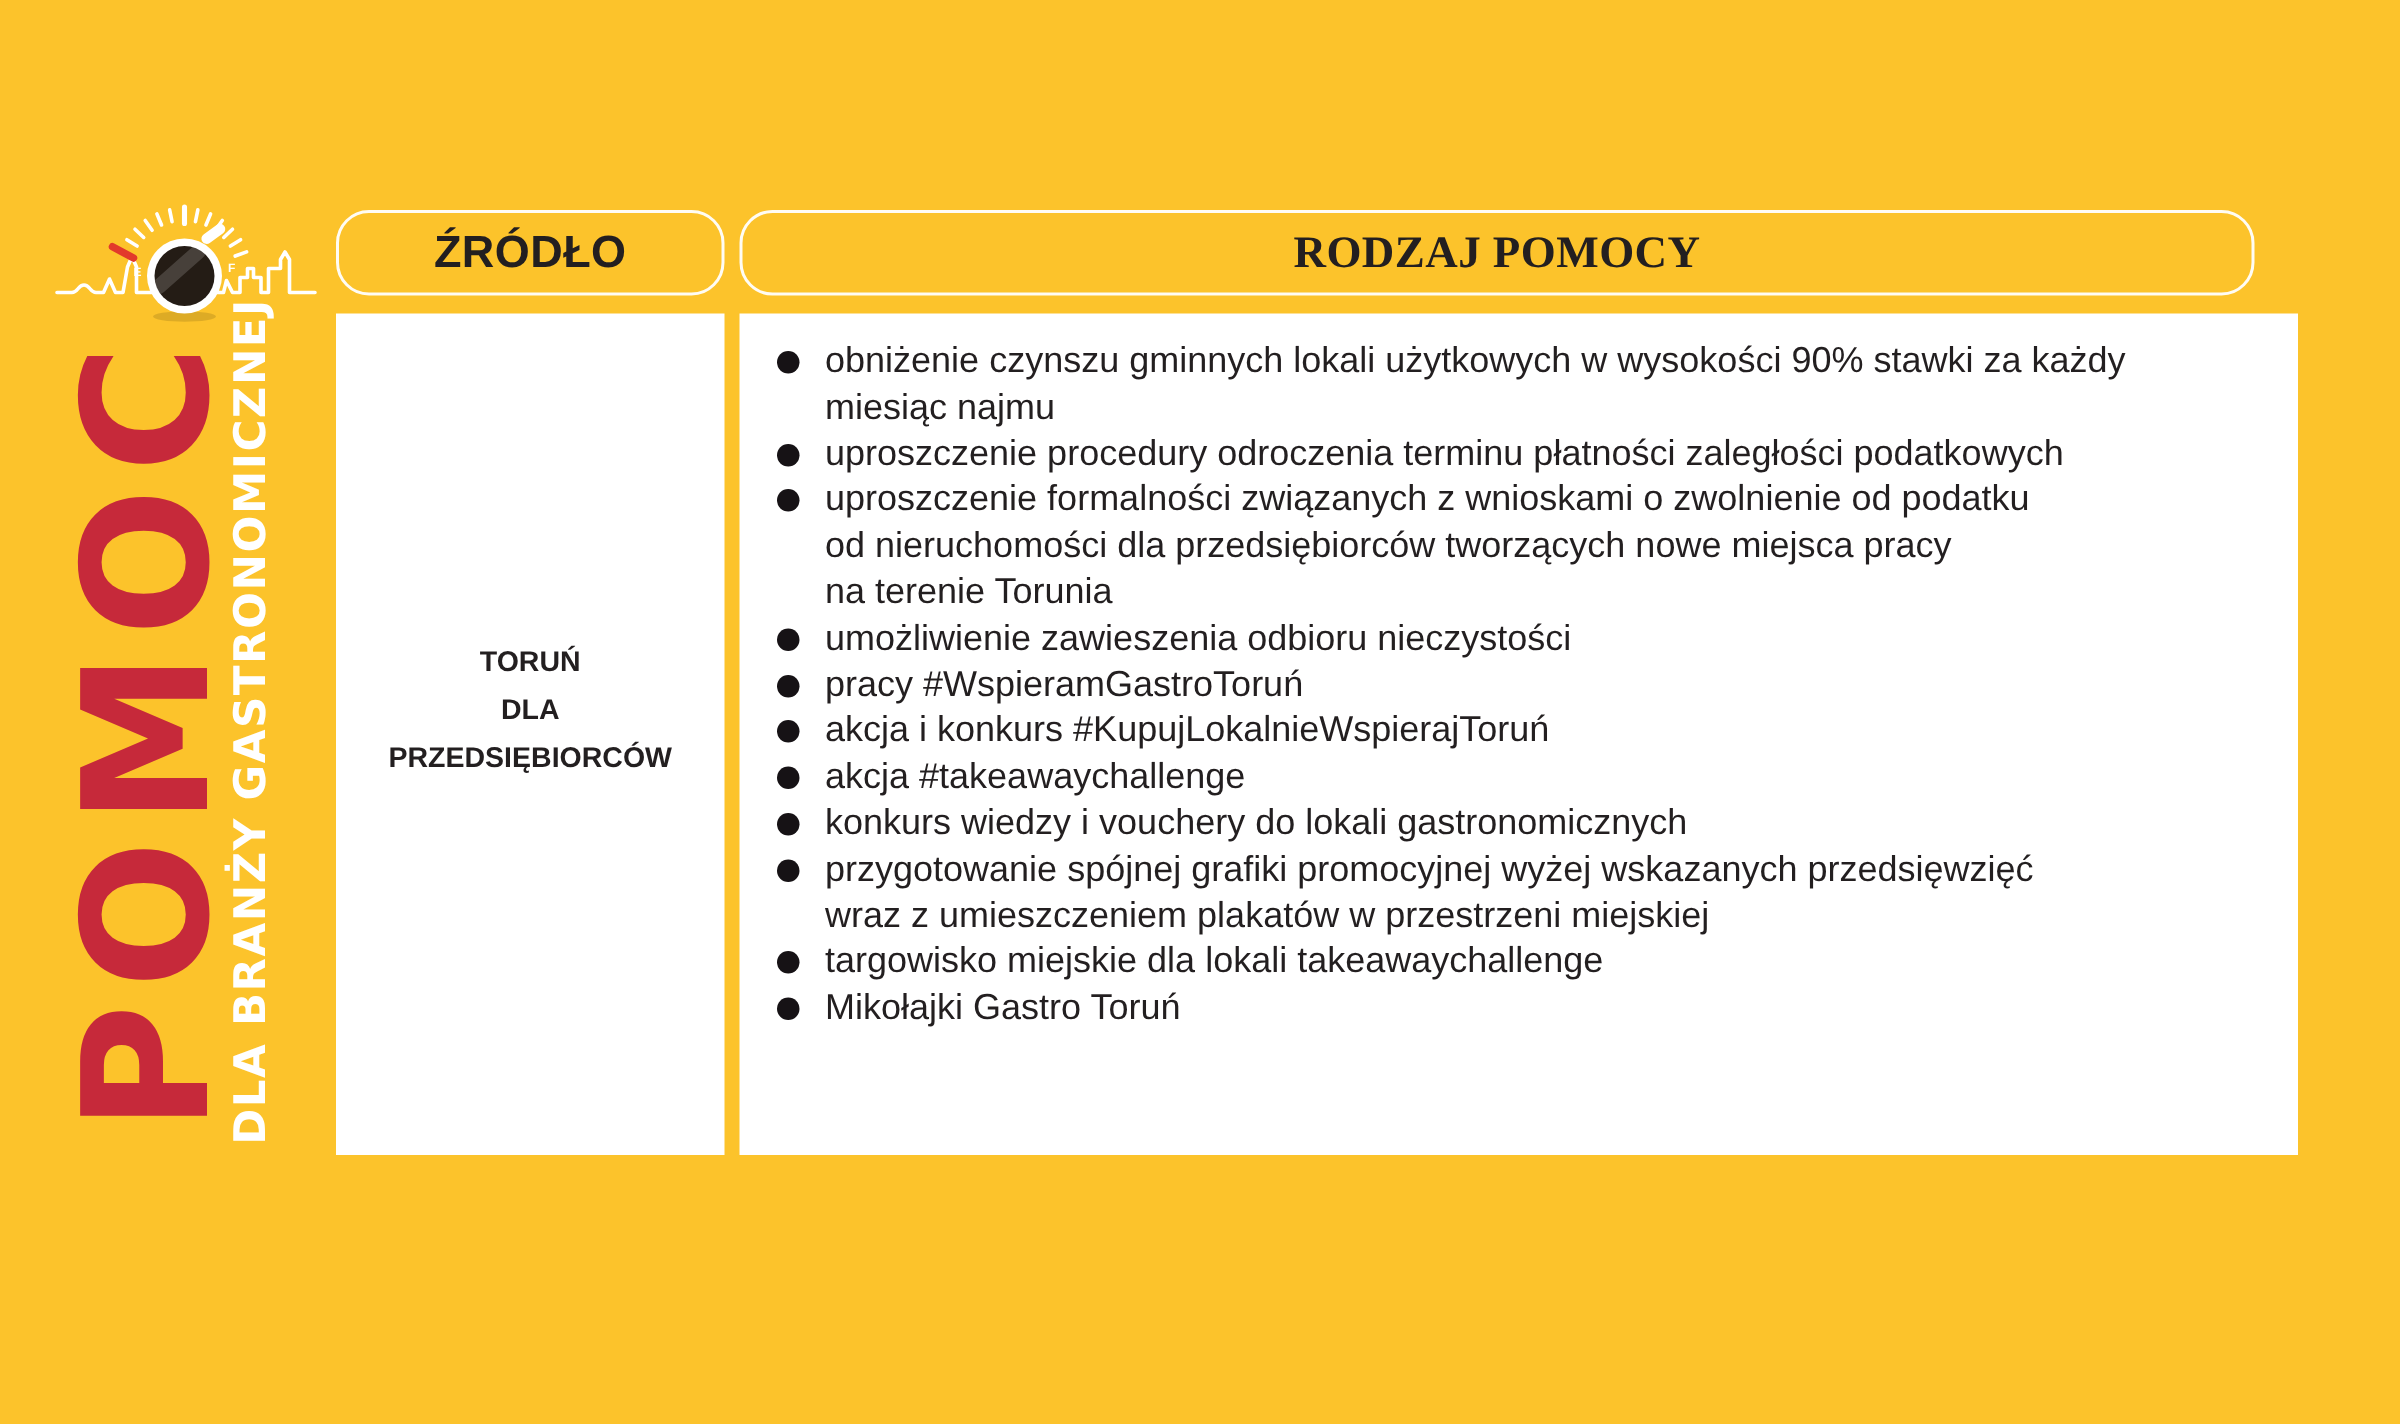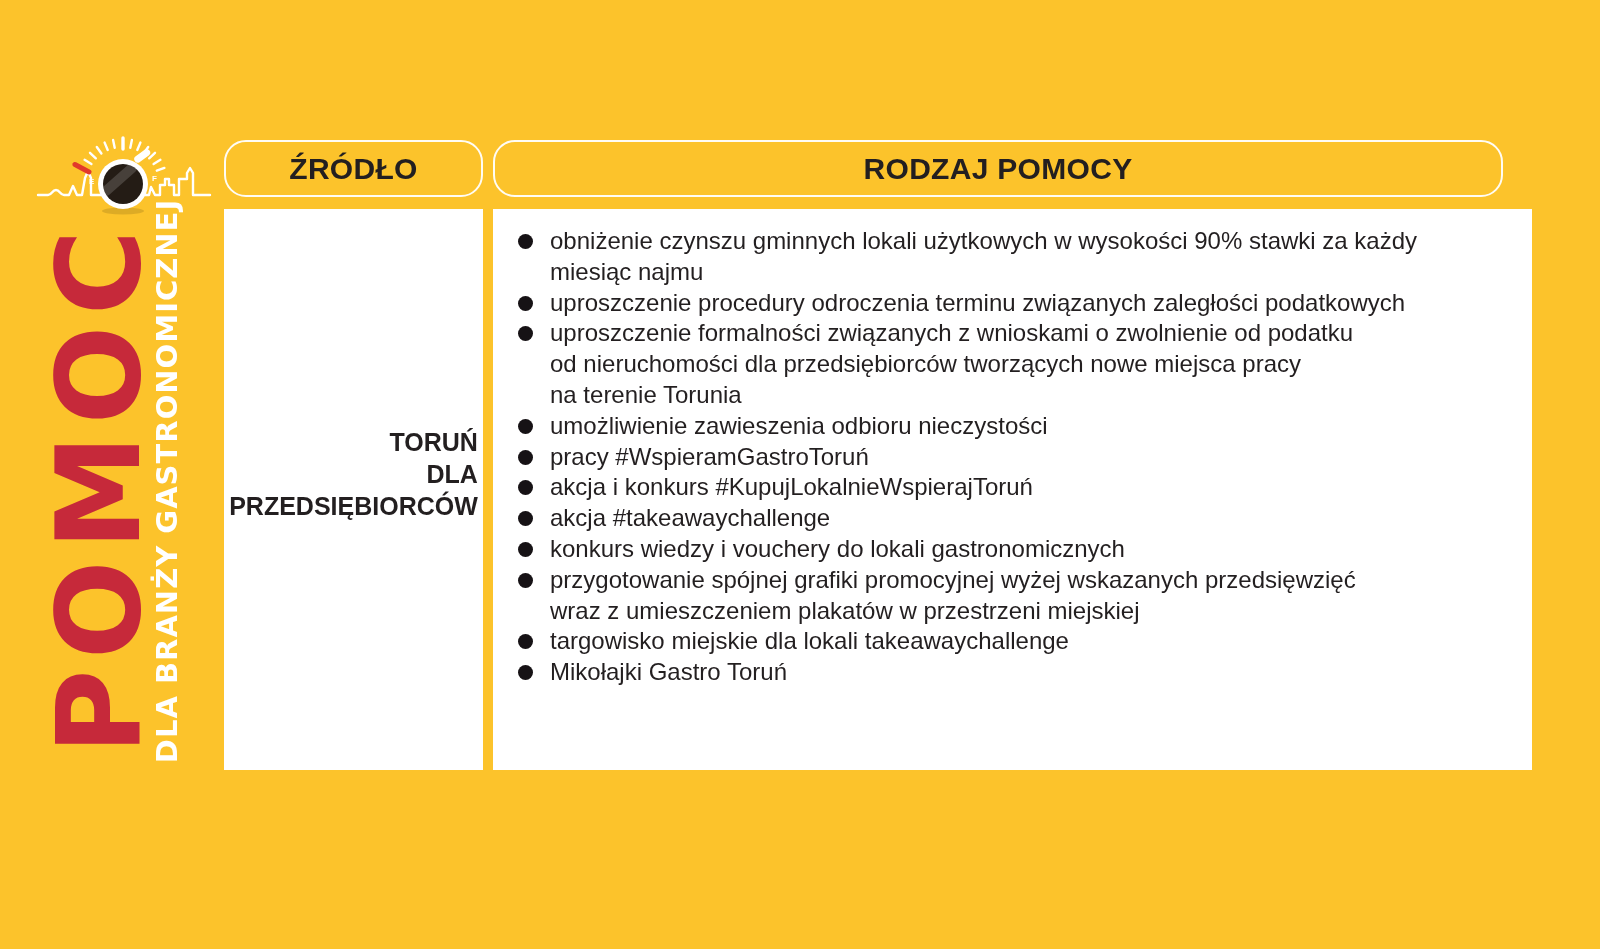--- a/index.html
+++ b/index.html
@@ -65,43 +65,42 @@
     border-radius: 22px;
     display: flex;
     align-items: center;
     justify-content: center;
     font-weight: bold;
     font-size: 30px;
     color: var(--ink);
     letter-spacing: 0.01em;
   }
   .hdr-source { left: 224px; width: 259px; }
-  .hdr-help   { left: 493px; width: 1010px; }
+  .hdr-help   { left: 493px; width: 1010px; font-family: Liberation Serif, serif; }
 
   .cell {
     position: absolute;
     top: 209px;
     height: 561px;
     background: var(--cell-white);
   }
   .cell-source {
     left: 224px;
     width: 259px;
     display: flex;
     align-items: center;
     justify-content: center;
     text-align: center;
   }
   .cell-source .source-text {
     font-weight: bold;
-    font-size: 25px;
+    font-size: 19px;
     line-height: 32px;
     white-space: pre-line;
     margin-top: -32px;
-    text-align: right;
   }
   .cell-help { left: 493px; width: 1039px; }
 
   .help-list {
     list-style: none;
     margin: 0;
     padding: 17px 14px 0 0;
   }
   .help-list li {
     position: relative;
@@ -175,21 +174,21 @@
   <div class="cell cell-source">
     <div class="source-text">TORUŃ
 DLA
 PRZEDSIĘBIORCÓW</div>
   </div>
 
   <div class="cell cell-help">
     <ul class="help-list">
       <li>obniżenie czynszu gminnych lokali użytkowych w wysokości 90% stawki za każdy
 miesiąc najmu</li>
-      <li>uproszczenie procedury odroczenia terminu związanych zaległości podatkowych</li>
+      <li>uproszczenie procedury odroczenia terminu płatności zaległości podatkowych</li>
       <li>uproszczenie formalności związanych z wnioskami o zwolnienie od podatku
 od nieruchomości dla przedsiębiorców tworzących nowe miejsca pracy
 na terenie Torunia</li>
       <li>umożliwienie zawieszenia odbioru nieczystości</li>
       <li>pracy #WspieramGastroToruń</li>
       <li>akcja i konkurs #KupujLokalnieWspierajToruń</li>
       <li>akcja #takeawaychallenge</li>
       <li>konkurs wiedzy i vouchery do lokali gastronomicznych</li>
       <li>przygotowanie spójnej grafiki promocyjnej wyżej wskazanych przedsięwzięć
 wraz z umieszczeniem plakatów w przestrzeni miejskiej</li>

